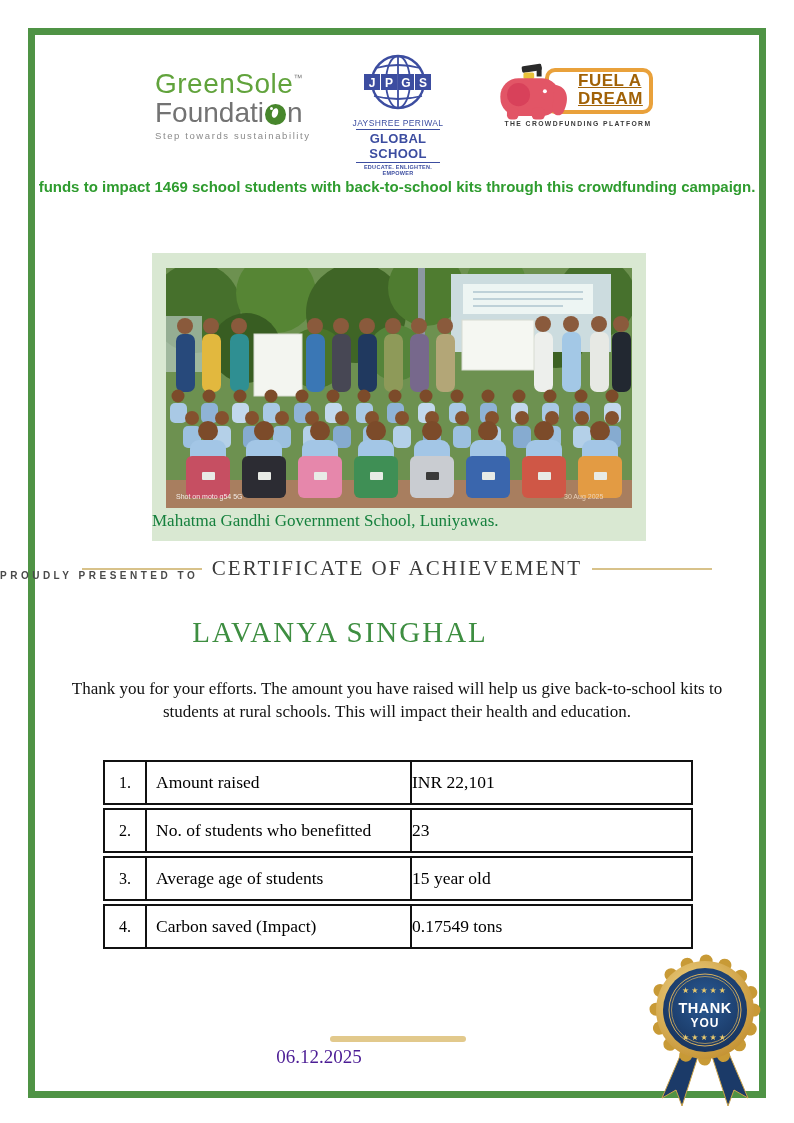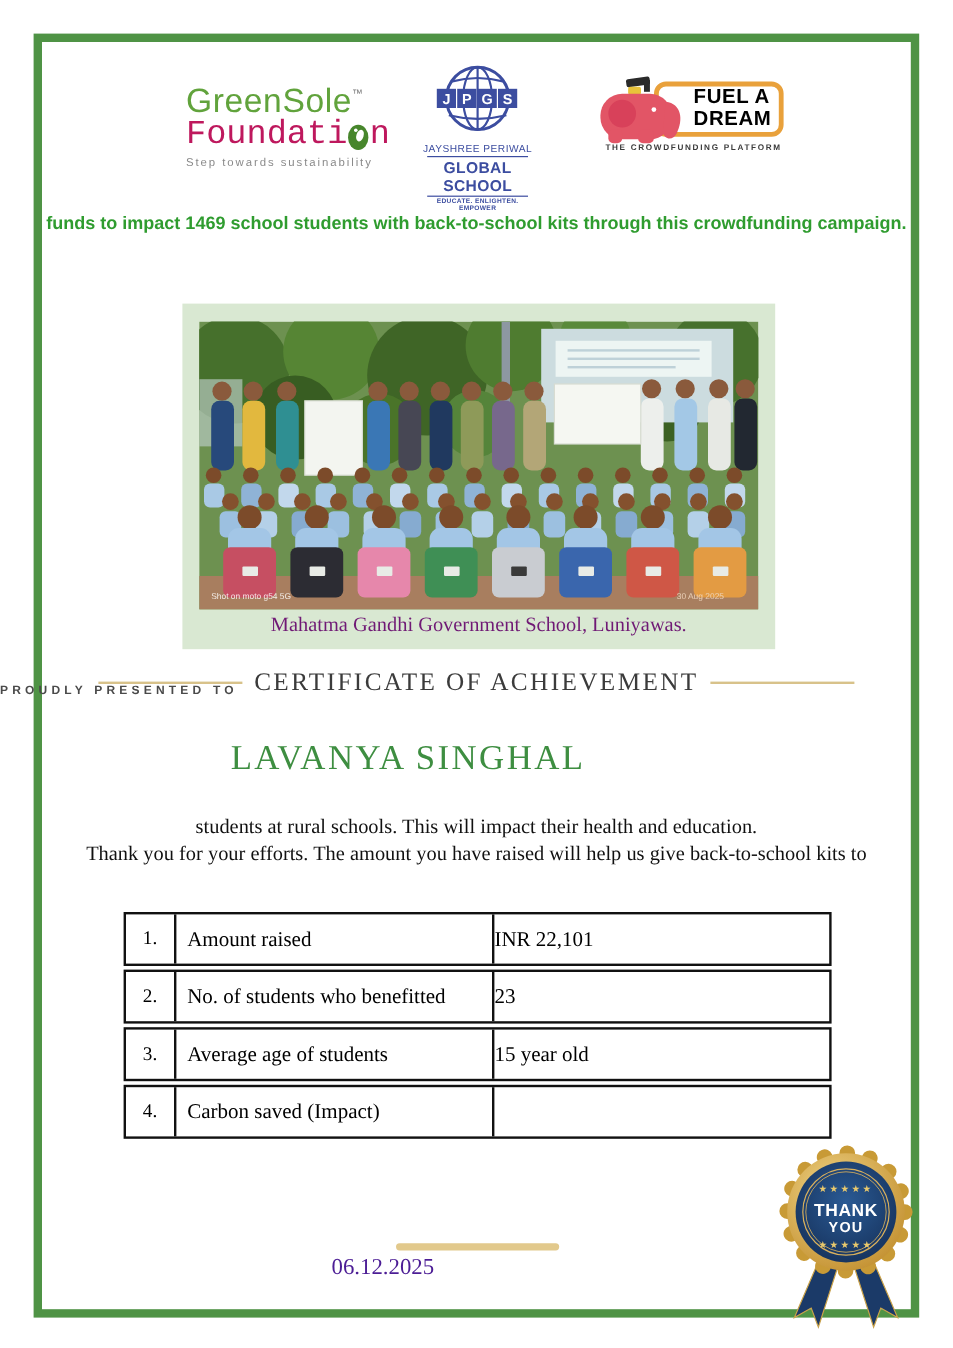--- a/index.html
+++ b/index.html
@@ -6,52 +6,52 @@
   .page{position:relative;width:794px;height:1123px;background:#ffffff;overflow:hidden;
         font-family:"Liberation Sans",sans-serif;}
   .frame{position:absolute;left:28px;top:28px;width:738px;height:1070px;
          border:7px solid #4f9345;box-sizing:border-box;}
 
   
   .logos{position:absolute;left:0;top:54px;width:794px;height:100px;}
   .gs-logo{position:absolute;left:155px;top:10px;width:170px;}
   .gs-line1{font-size:28px;color:#61a33c;letter-spacing:.5px;line-height:28px;}
   .gs-tm{font-size:9px;color:#7a7a7a;vertical-align:12px;letter-spacing:0;}
-  .gs-line2{font-size:28px;color:#be185d;line-height:29px;display:flex;align-items:center;font-family:Liberation Mono, monospace;}
+  .gs-line2{font-size:28px;color:#737373;line-height:29px;display:flex;align-items:center;}
   .gs-o{display:inline-block;width:21px;height:21px;border-radius:50%;background:#47862c;
         position:relative;margin:3px 1px 0 1px;}
   .gs-o .foot{position:absolute;left:7px;top:4px;width:6px;height:10px;border-radius:50%;
         background:#fff;transform:rotate(18deg);}
   .gs-o .toe{position:absolute;left:5px;top:3px;width:3px;height:3px;border-radius:50%;background:#fff;}
   .gs-tag{font-size:9.5px;color:#8a8a8a;letter-spacing:1.6px;margin-top:3px;}
 
   .jp-logo{position:absolute;left:350px;top:0;width:96px;text-align:center;color:#3c4da0;}
   .jp-line1{font-size:8.5px;font-weight:normal;letter-spacing:.4px;margin-top:2px;}
   .jp-line2{font-size:13px;font-weight:bold;letter-spacing:.3px;border-top:1.5px solid #3c4da0;
             border-bottom:1.5px solid #3c4da0;padding:1px 0;margin:1px 6px;}
   .jp-line3{font-size:5.5px;letter-spacing:.3px;font-weight:bold;}
 
   .fd-logo{position:absolute;left:492px;top:6px;width:172px;height:80px;}
   .fd-box{position:absolute;left:53px;top:8px;width:108px;height:46px;border:4px solid #e9a13b;
           border-radius:10px;box-sizing:border-box;}
-  .fd-text{position:absolute;left:86px;top:12px;font-weight:bold;color:#000000;
-           font-size:17px;line-height:18px;letter-spacing:.5px;}
+  .fd-text{position:absolute;left:86px;top:12px;font-weight:bold;color:#a16207;
+           font-size:17px;line-height:18px;letter-spacing:.5px;text-decoration:underline;}
   .fd-el{position:absolute;left:0;top:0;}
   .fd-tag{position:absolute;left:0;top:60px;width:172px;text-align:center;font-size:6.8px;
           letter-spacing:1.4px;color:#3a3a3a;font-weight:bold;}
 
   
   .notice{position:absolute;left:0;top:178px;width:794px;text-align:center;
           font-weight:bold;font-size:15px;line-height:17.5px;color:#2f9c2f;white-space:nowrap;}
 
   
   .photo-card{position:absolute;left:152px;top:253px;width:494px;height:288px;background:#d9e8d2;}
   .photo-wrap{position:absolute;left:14px;top:15px;width:466px;height:240px;}
-  .photo-caption{position:absolute;left:0;top:258px;width:494px;text-align:center;
-                 font-family:"Liberation Serif",serif;font-size:17px;color:#701a75;}
+  .photo-caption{position:absolute;left:0;top:258px;width:494px;text-align:left;
+                 font-family:"Liberation Serif",serif;font-size:17px;color:#15803d;}
 
   
   .cert-title-row{position:absolute;left:0;top:556px;width:794px;display:flex;
                   align-items:center;justify-content:center;}
   .rule{width:120px;height:2px;background:#d8c28a;}
   .cert-title{font-family:"Liberation Serif",serif;font-size:21px;letter-spacing:2px;
               color:#3b3b3b;margin:0 10px;white-space:nowrap;}
   .presented{position:absolute;left:0;top:570px;width:794px;
              font-size:10px;letter-spacing:3.5px;color:#4a4a4a;font-weight:bold;}
   .recipient{position:absolute;left:0;top:616px;width:680px;text-align:center;
@@ -311,22 +311,22 @@
   </div>
 
   <div class="cert-title-row">
     <div class="rule"></div>
     <div class="cert-title">CERTIFICATE OF ACHIEVEMENT</div>
     <div class="rule"></div>
   </div>
   <div class="presented">PROUDLY PRESENTED TO</div>
   <div class="recipient">LAVANYA SINGHAL</div>
   <div class="body-text">
+    <div>Thank you for your efforts. The amount you have raised will help us give back-to-school kits to</div>
     <div>students at rural schools. This will impact their health and education.</div>
-    <div>Thank you for your efforts. The amount you have raised will help us give back-to-school kits to</div>
   </div>
 
   <div class="impact-table">
     <div class="t-row">
       <div class="t-num">1.</div>
       <div class="t-label">Amount raised</div>
       <div class="t-value">INR 22,101</div>
     </div>
     <div class="t-row">
       <div class="t-num">2.</div>
@@ -334,20 +334,21 @@
       <div class="t-value">23</div>
     </div>
     <div class="t-row">
       <div class="t-num">3.</div>
       <div class="t-label">Average age of students</div>
       <div class="t-value">15 year old</div>
     </div>
     <div class="t-row">
       <div class="t-num">4.</div>
       <div class="t-label">Carbon saved (Impact)</div>
+      <div class="t-value">0.17549 tons</div>
     </div>
   </div>
 
   <div class="gold-line"></div>
   <div class="date">06.12.2025</div>
 
   <svg class="badge" width="140" height="160" viewBox="0 0 140 160">
     <defs>
       <radialGradient id="goldGrad" cx="40%" cy="35%" r="75%">
         <stop offset="0%" stop-color="#f3d88a"></stop>

